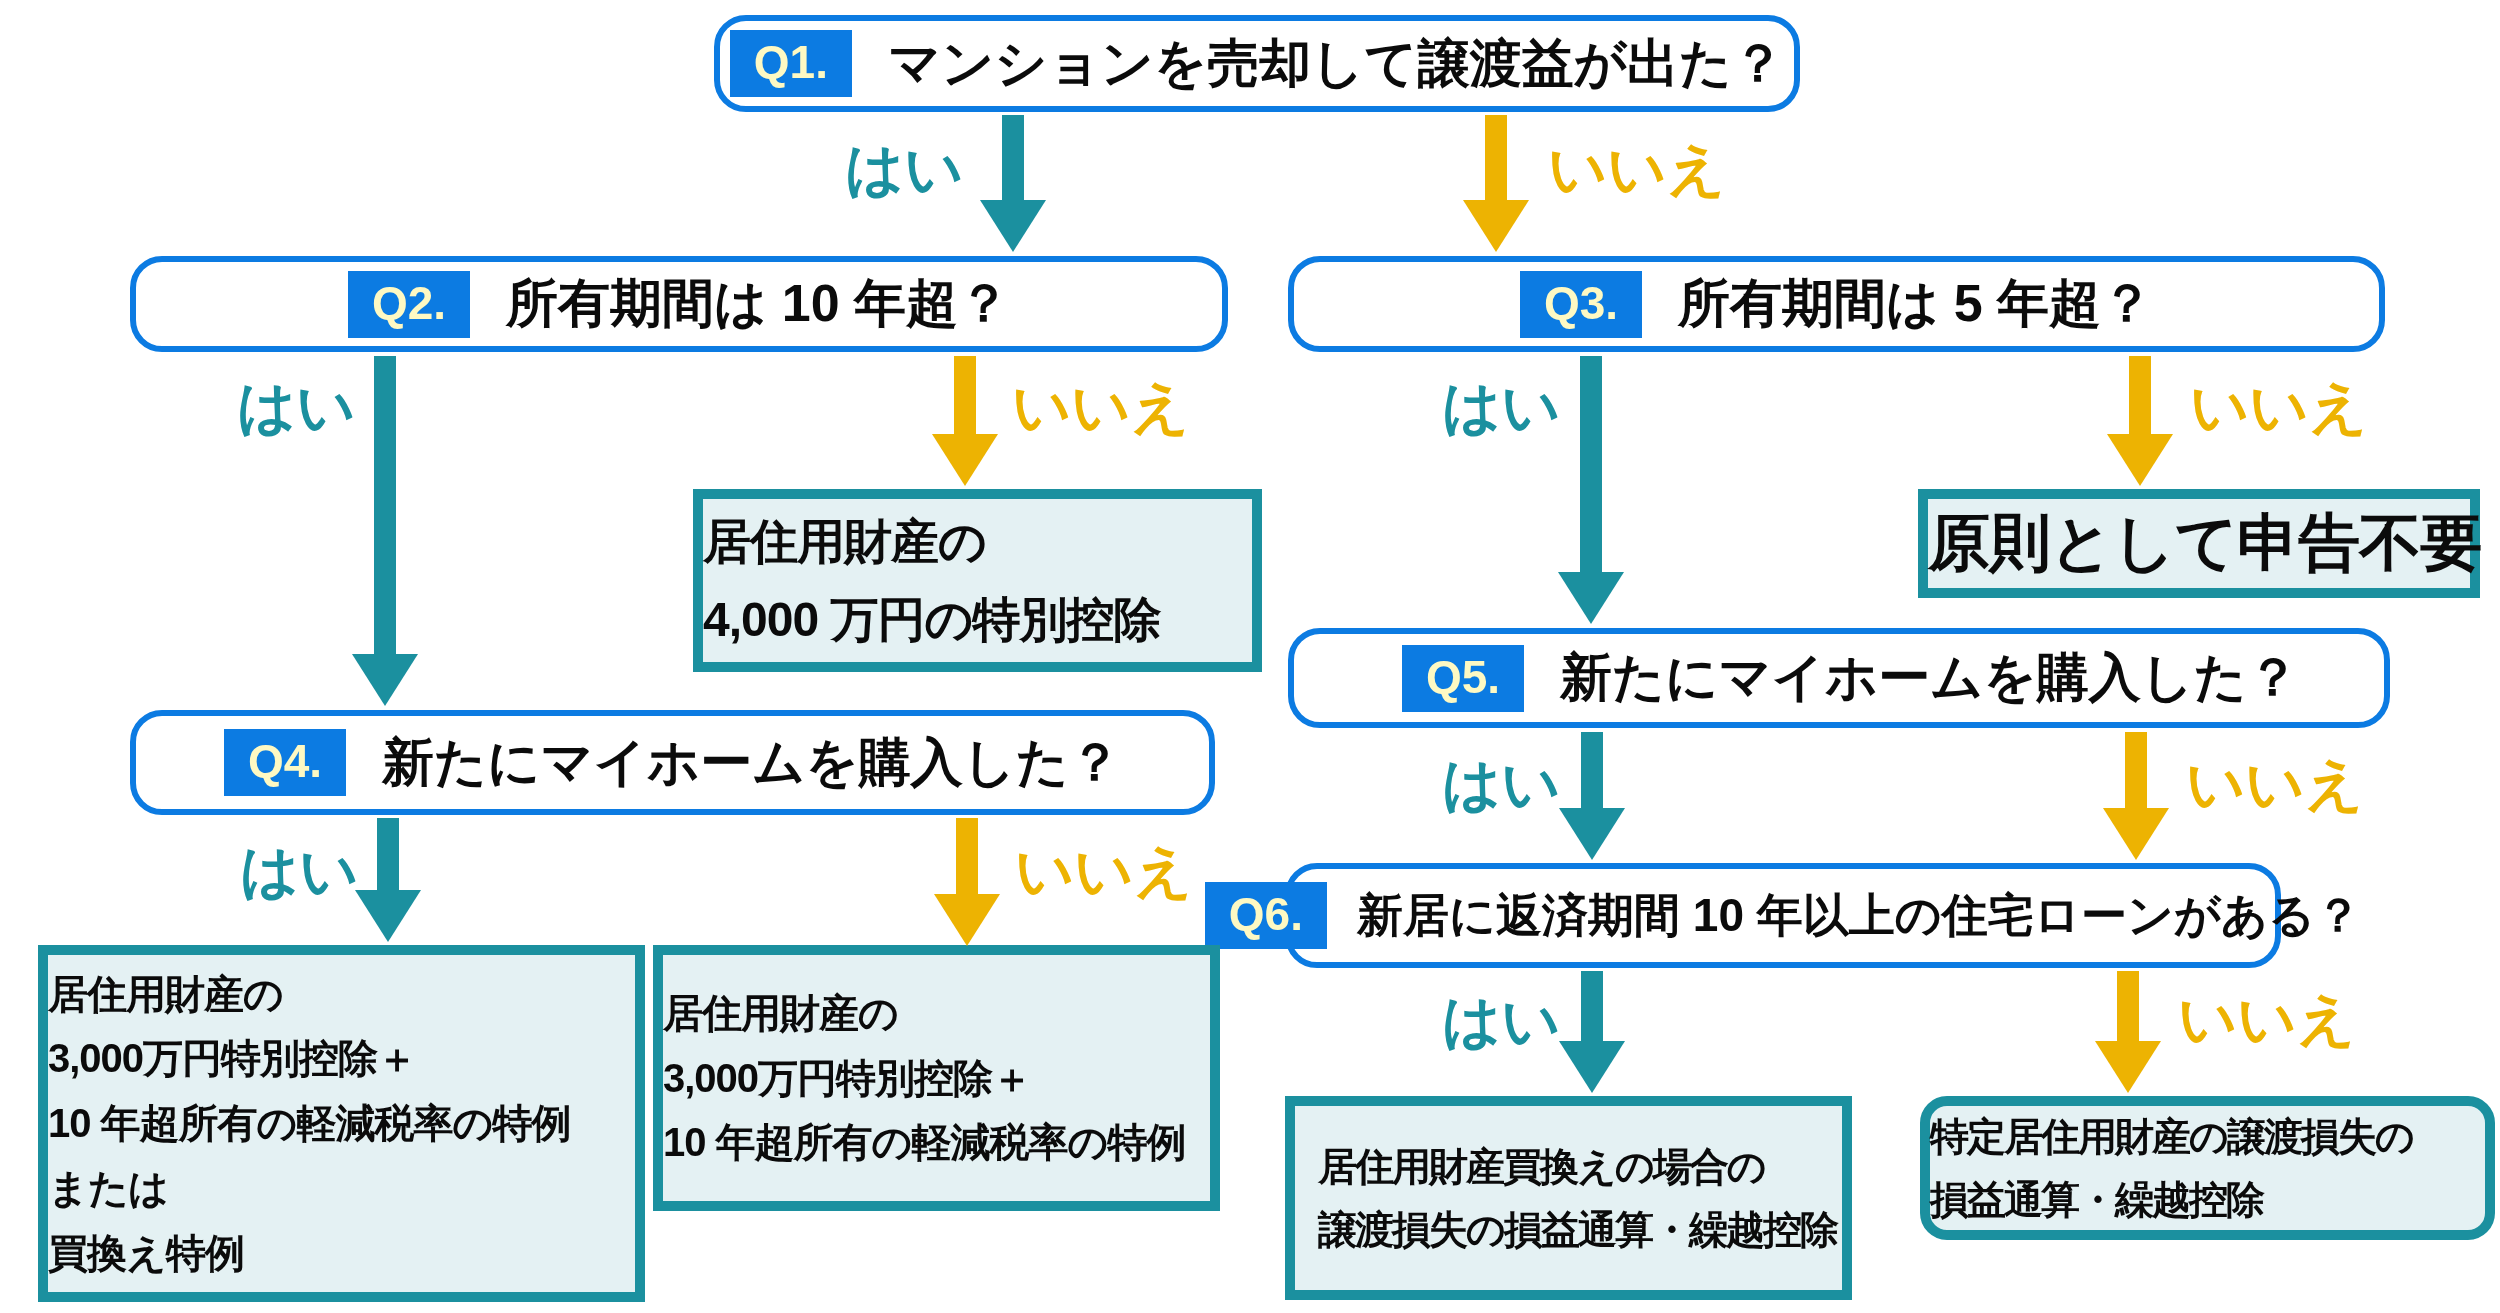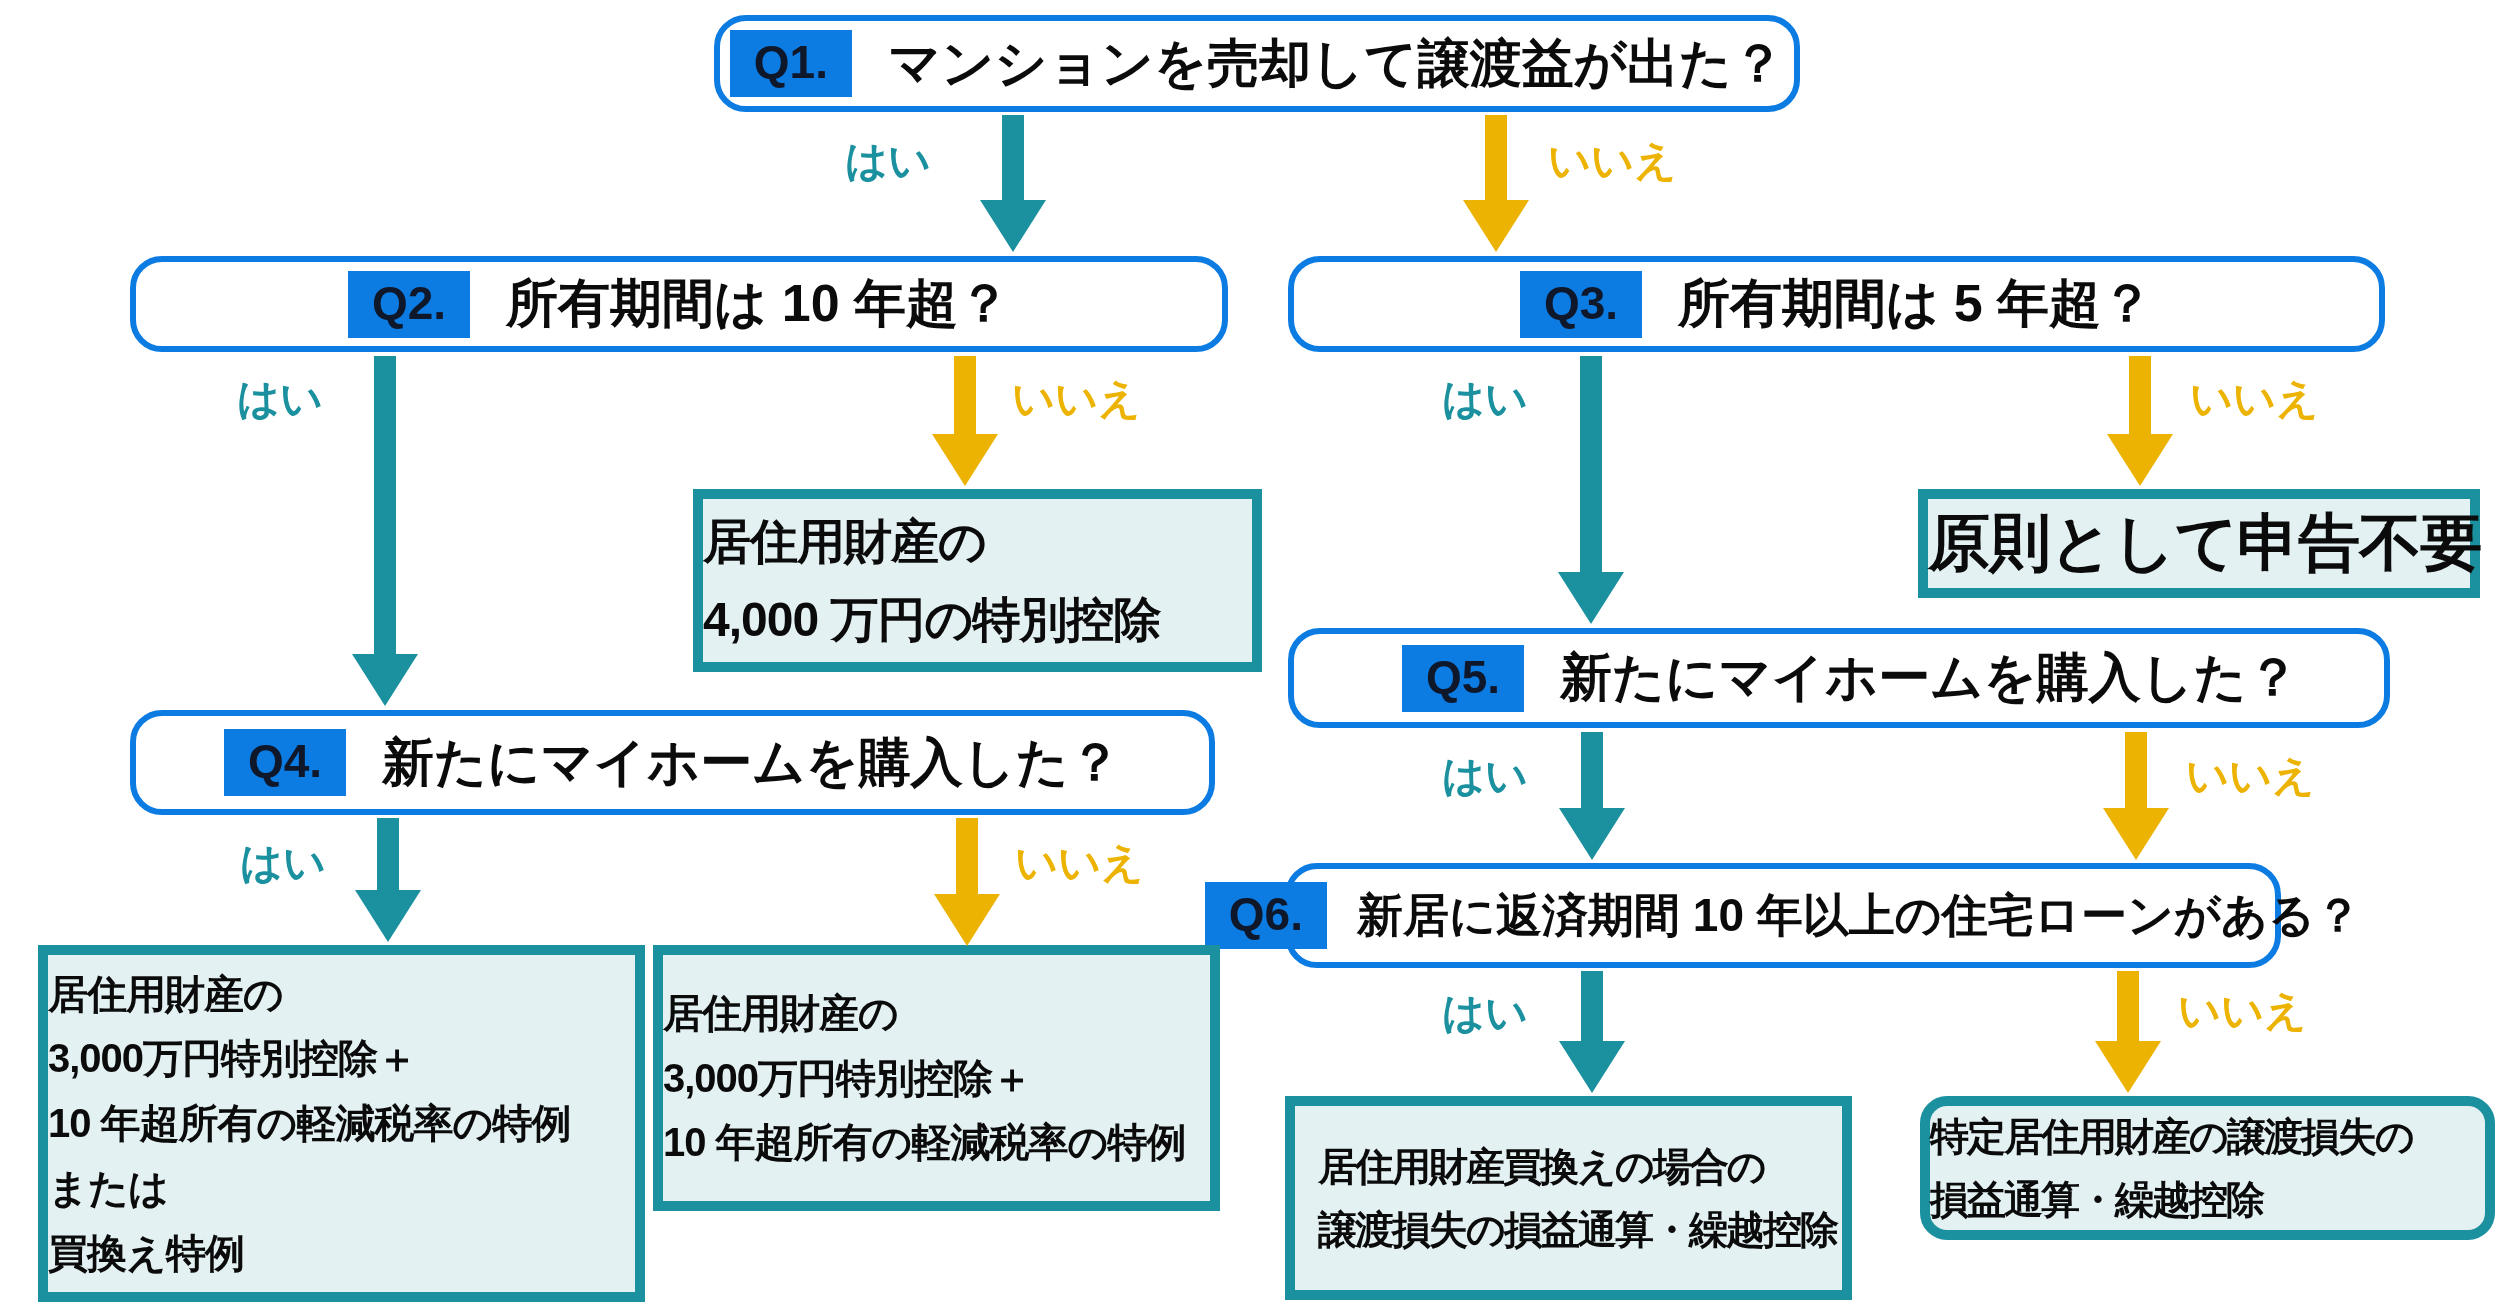--- a/index.html
+++ b/index.html
@@ -33,21 +33,21 @@
     gap:36px;
     font-weight:800;
     font-size:52px;
     letter-spacing:0px;
     white-space:nowrap;
     box-sizing:border-box;
   }
   .badge{
     display:inline-block;
     background:var(--blue);
-    color:#0f172a;
+    color:#fef9c3;
     font-weight:800;
     font-size:46px;
     line-height:1;
     padding:9px 24px 12px 24px;
     white-space:nowrap;
   }
   
   .rbox{
     position:absolute;
     background:var(--fill);
@@ -81,21 +81,21 @@
     border-left:33px solid transparent;
     border-right:33px solid transparent;
     border-top:52px solid currentColor;
   }
   .arrow.teal{color:var(--teal);}
   .arrow.yellow{color:var(--yellow);}
   
   .lbl{
     position:absolute;
     font-weight:800;
-    font-size:42px;
+    font-size:58px;
     line-height:1;
     white-space:nowrap;
   }
   .lbl.yes{color:var(--teal);}
   .lbl.no{color:var(--yellow);}
 </style>
 </head>
 <body>
 
 <div id="canvas">

